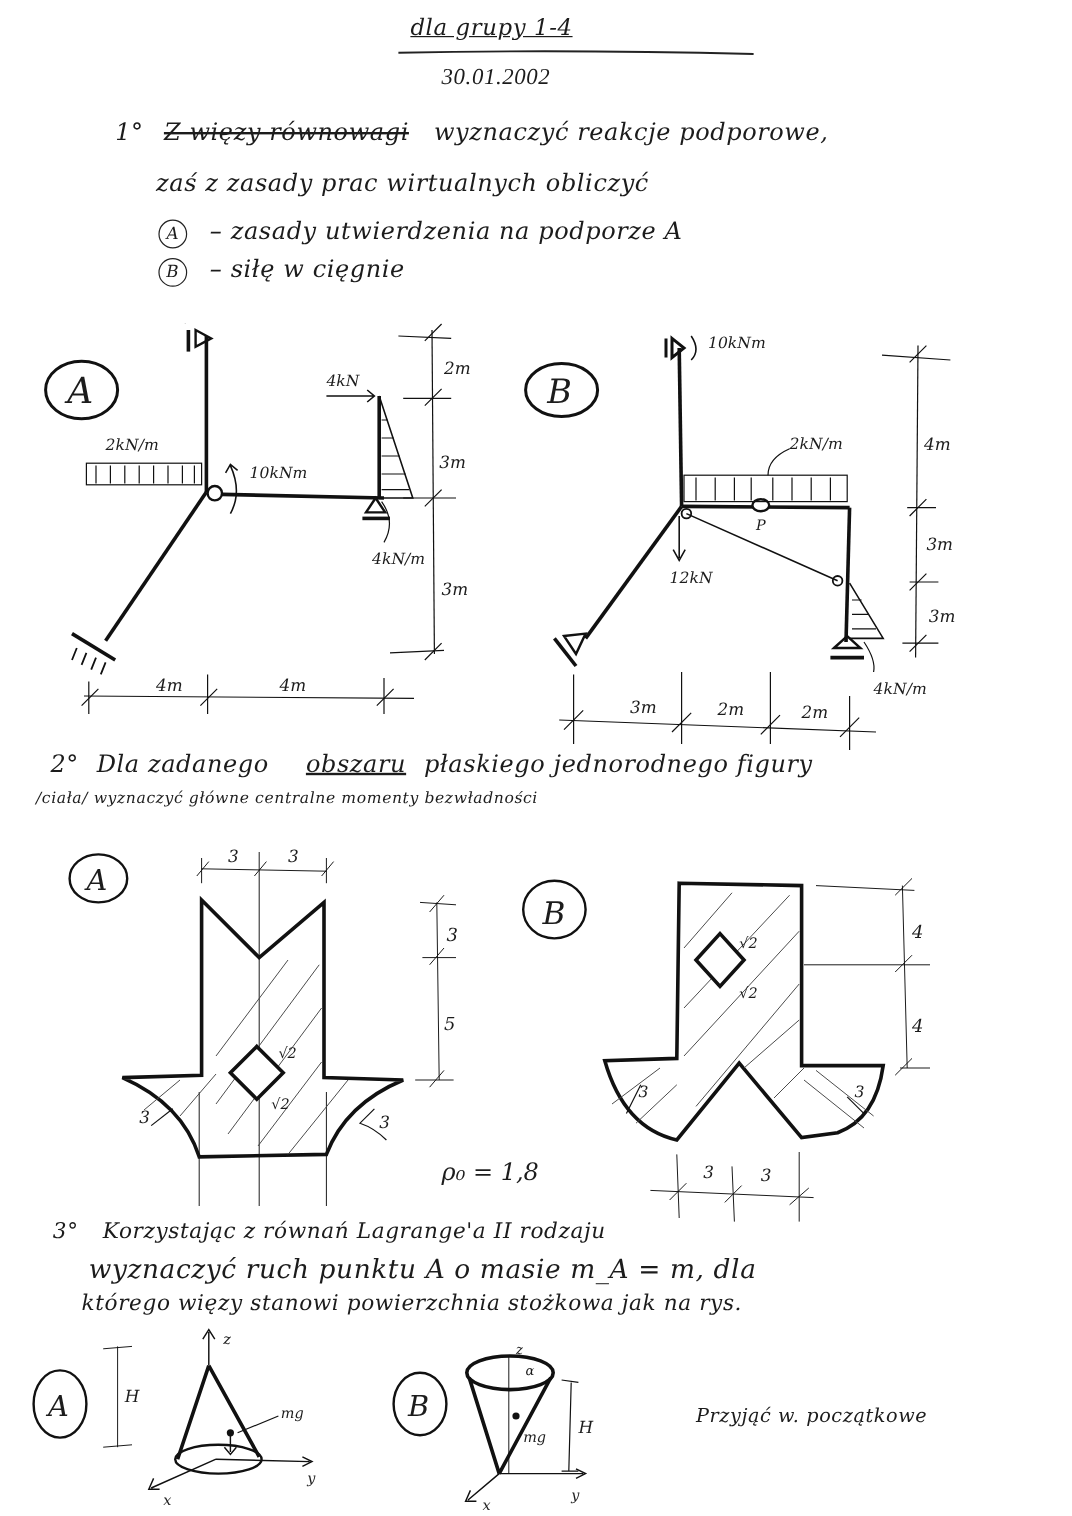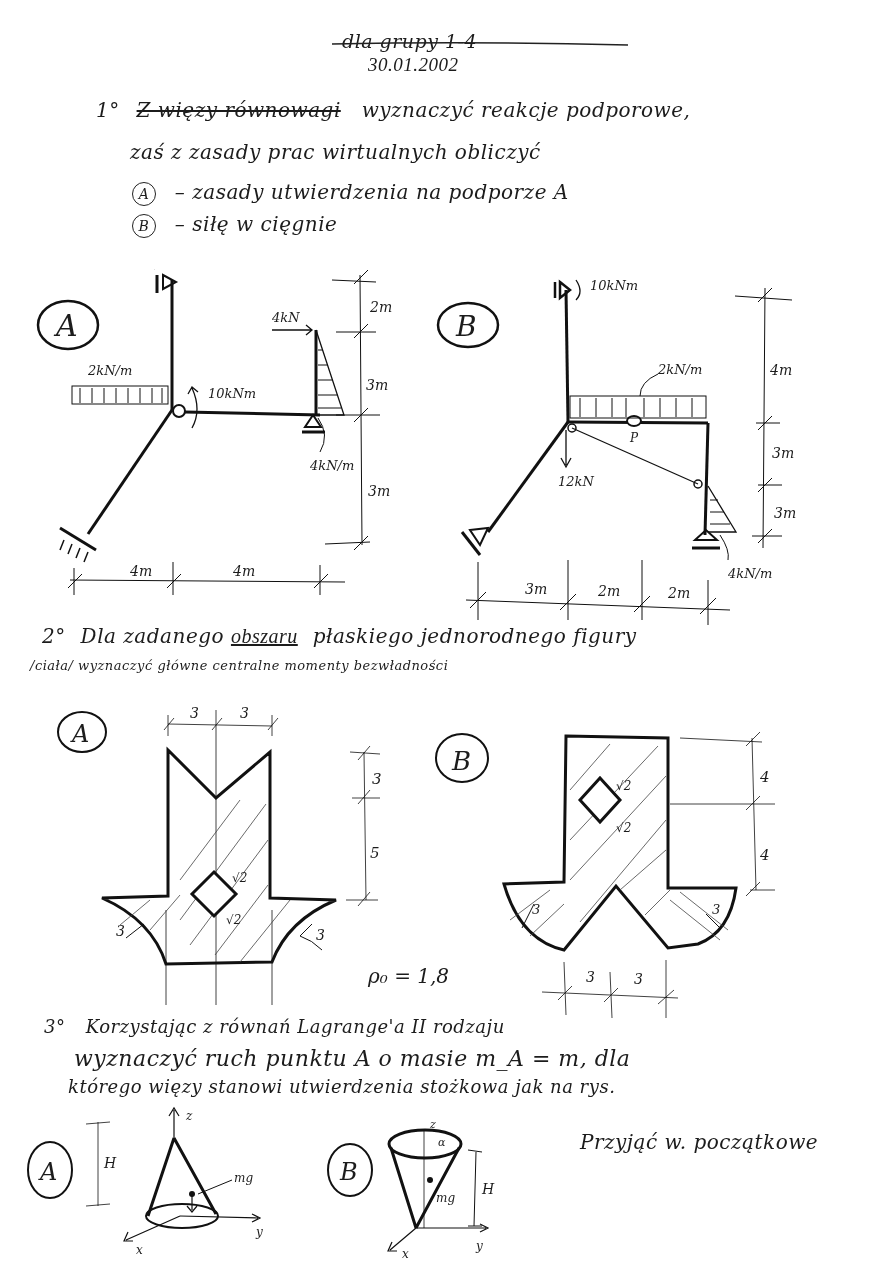--- a/index.html
+++ b/index.html
@@ -10,21 +10,21 @@
   .title { font-size:19px; }
   .line { font-size:20px; }
   .strike { text-decoration:line-through; }
   .ul { text-decoration:underline; }
   svg.fig { position:absolute; overflow:visible; }
   .lbl { font-family:"DejaVu Serif", serif; font-style:italic; fill:#1c1c1c; }
 </style>
 </head>
 <body>
 
-<div class="hw title" style="left:342px;top:30px;">dla grupy 1-4</div>
+<div class="hw title" style="left:342px;top:12px;text-decoration:underline;">dla grupy 1-4</div>
 <svg class="fig" style="left:0;top:0;" width="893" height="60">
   <path d="M332 44 Q470 41 628 45" stroke="#222" stroke-width="1.6" fill="none"></path>
 </svg>
 <div class="hw title" style="left:368px;top:54px;font-family:Liberation Serif, serif;">30.01.2002</div>
 
 <div class="hw line" style="left:96px;top:98px;">
   <span>1°</span>
   <span class="strike" style="margin-left:10px;">Z więzy równowagi</span>
   <span style="margin-left:14px;">wyznaczyć reakcje podporowe,</span>
 </div>
@@ -138,21 +138,21 @@
   <path d="M48 302 L48 360 M138 300 L138 360 M212 300 L212 360 M278 320 L278 365" stroke="#111" stroke-width="1"></path>
   <path d="M40 348 L56 332 M130 350 L146 334 M204 352 L220 336 M270 354 L286 338" stroke="#111" stroke-width="1"></path>
   <text class="lbl" x="95" y="334" font-size="14">3m</text>
   <text class="lbl" x="168" y="336" font-size="14">2m</text>
   <text class="lbl" x="238" y="338" font-size="14">2m</text>
 </svg>
 
 <div class="hw line" style="left:42px;top:624px;">
   <span>2°</span>
   <span style="margin-left:8px;font-style:italic;">Dla zadanego</span>
-  <span class="strike ul" style="margin-left:0;font-family:Liberation Serif, serif;">obszaru</span>
+  <span class="strike ul" style="margin-left:24px;">obszaru</span>
   <span style="margin-left:8px;">płaskiego jednorodnego figury</span>
 </div>
 <div class="hw line" style="left:30px;top:658px;font-size:13px;font-style:italic;">/ciała/ wyznaczyć główne centralne momenty bezwładności</div>
 
 <svg class="fig" style="left:40px;top:700px;" width="420" height="310">
   <ellipse cx="42" cy="32" rx="24" ry="20" stroke="#111" stroke-width="2" fill="none"></ellipse>
   <text class="lbl" x="32" y="42" font-size="24">A</text>
 
   <path d="M176 10 L176 305" stroke="#111" stroke-width="0.8"></path>
   <path d="M126 210 L126 305 M232 210 L232 305" stroke="#111" stroke-width="0.8"></path>
@@ -211,21 +211,21 @@
   <text class="lbl" x="102" y="214" font-size="13">3</text>
   <path d="M276 214 L290 228" stroke="#111" stroke-width="1"></path>
   <text class="lbl" x="282" y="214" font-size="13">3</text>
 </svg>
 
 <div class="hw line" style="left:44px;top:1016px;font-size:18px;font-style:italic;">
   <span>3°</span>
   <span style="margin-left:14px;">Korzystając z równań Lagrange'a II rodzaju</span>
 </div>
 <div class="hw line" style="left:74px;top:1046px;font-size:22px;">wyznaczyć ruch punktu A o masie m_A = m, dla</div>
-<div class="hw line" style="left:68px;top:1076px;font-size:18px;">którego więzy stanowi utwierdzenia stożkowa jak na rys.</div>
+<div class="hw line" style="left:68px;top:1076px;font-size:18px;">którego więzy stanowi powierzchnia stożkowa jak na rys.</div>
 
 <svg class="fig" style="left:20px;top:1110px;" width="500" height="153">
 
   <ellipse cx="30" cy="60" rx="22" ry="28" stroke="#111" stroke-width="2" fill="none"></ellipse>
   <text class="lbl" x="20" y="70" font-size="24">A</text>
   <path d="M78 12 L78 96 M66 14 L90 12 M66 96 L90 94" stroke="#111" stroke-width="0.8"></path>
   <text class="lbl" x="84" y="58" font-size="14">H</text>
   <path d="M154 28 L128 106 M154 28 L196 104" stroke="#111" stroke-width="3"></path>
   <ellipse cx="162" cy="106" rx="36" ry="12" stroke="#111" stroke-width="2" fill="none"></ellipse>
   <path d="M154 28 L154 0 M149 6 L154 -2 L159 6" stroke="#111" stroke-width="1.2" fill="none"></path>
@@ -249,13 +249,13 @@
   <circle cx="410" cy="70" r="3" fill="#111"></circle>
   <text class="lbl" x="416" y="92" font-size="12">mg</text>
   <path d="M456 42 L454 116 M448 40 L462 42 M448 116 L462 116" stroke="#111" stroke-width="1"></path>
   <text class="lbl" x="462" y="84" font-size="14">H</text>
   <path d="M396 118 L466 118 M460 114 L468 118 L460 122" stroke="#111" stroke-width="1.2" fill="none"></path>
   <text class="lbl" x="456" y="140" font-size="12">y</text>
   <path d="M396 118 L370 140 M372 132 L368 141 L377 141" stroke="#111" stroke-width="1.2" fill="none"></path>
   <text class="lbl" x="382" y="148" font-size="12">x</text>
 </svg>
 
-<div class="hw line" style="left:580px;top:1130px;font-size:20px;font-style:italic;">Przyjąć w. początkowe</div>
+<div class="hw line" style="left:580px;top:1170px;font-size:16px;font-style:italic;">Przyjąć w. początkowe</div>
 
 </body></html>

